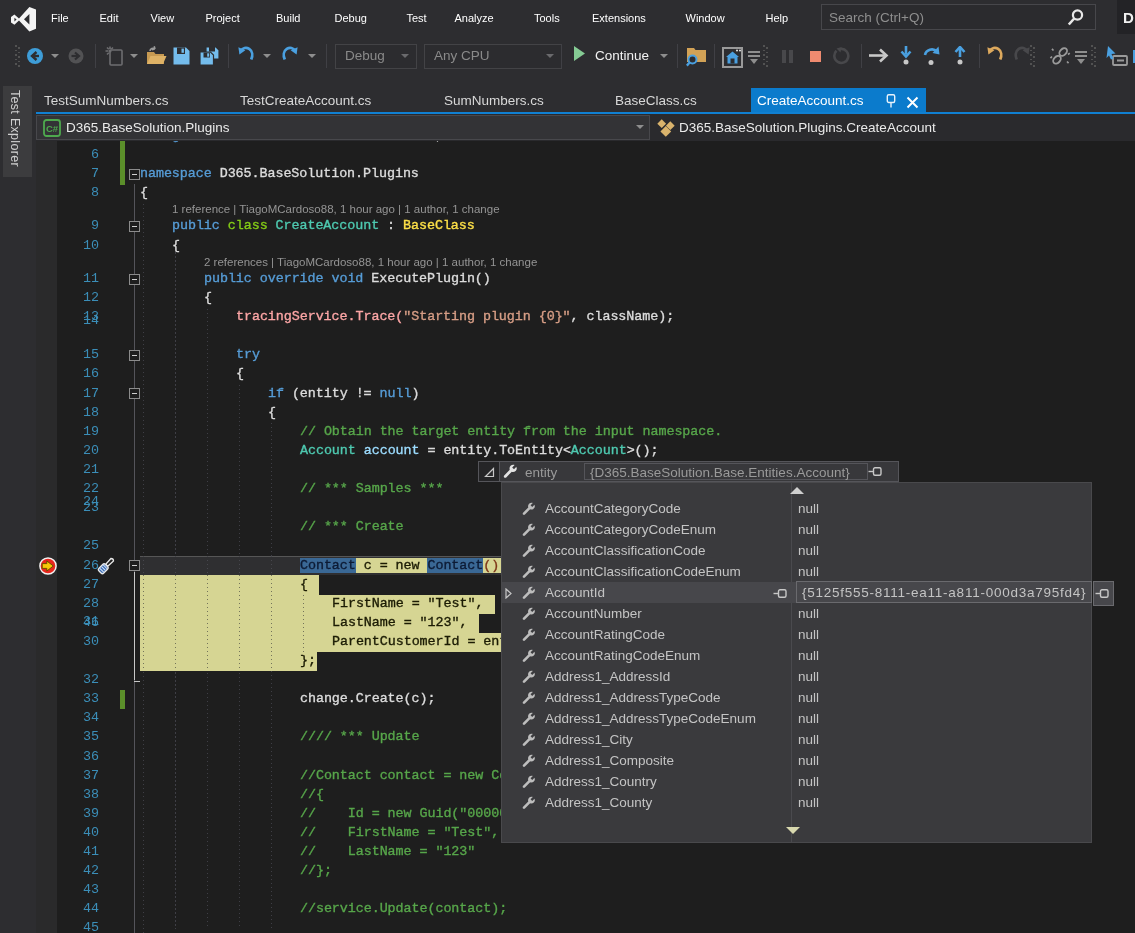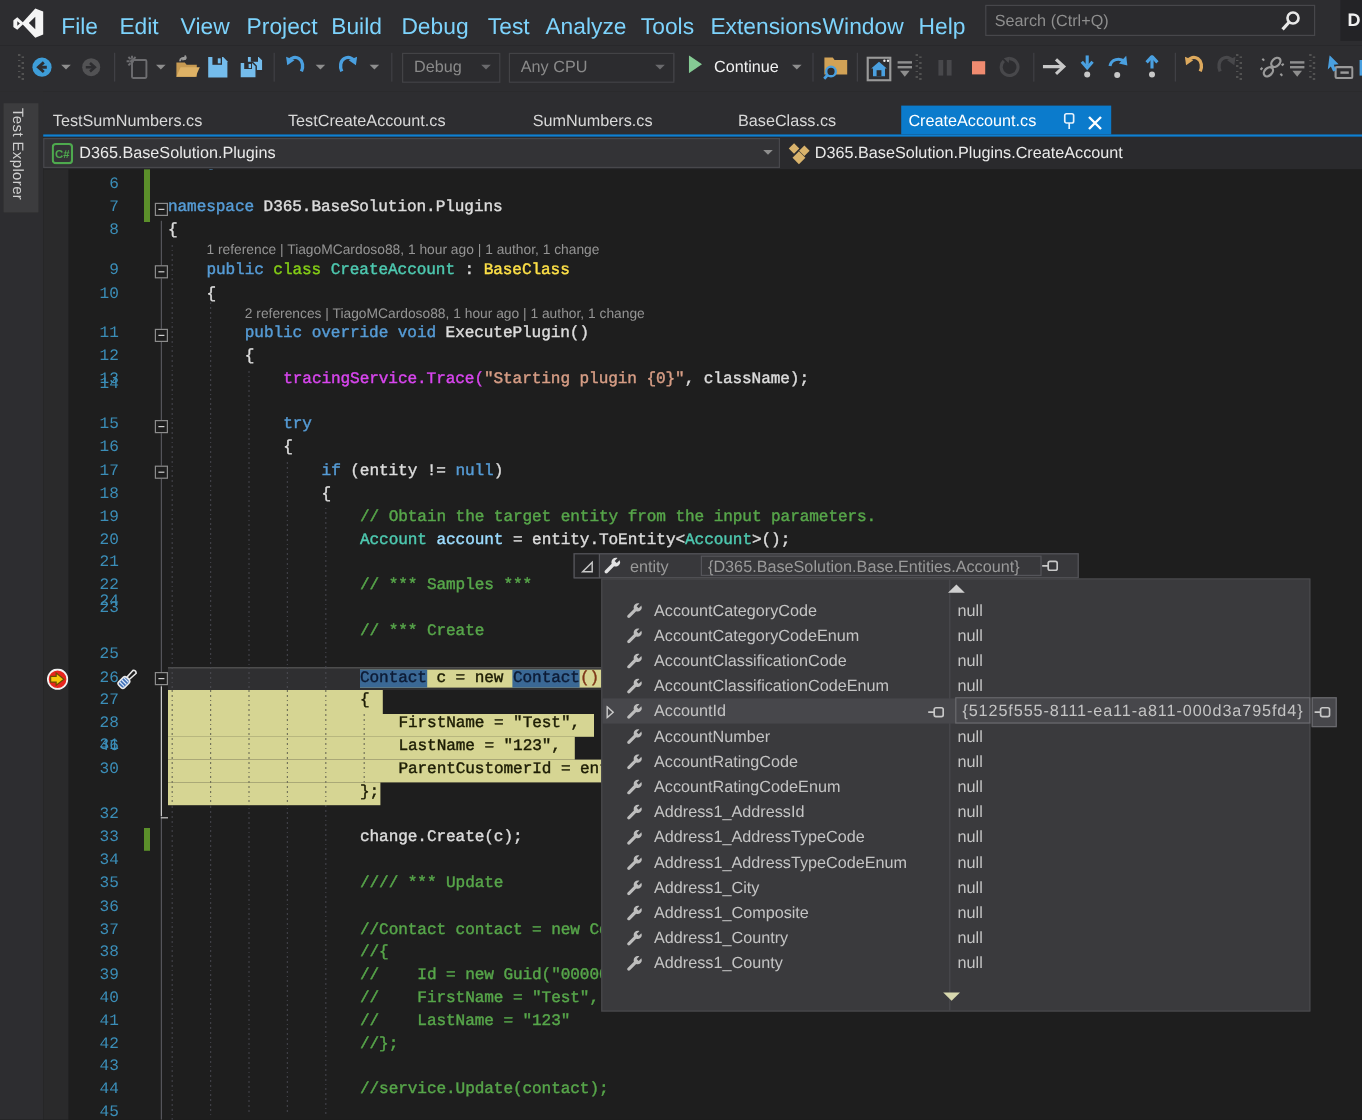--- a/index.html
+++ b/index.html
@@ -3,21 +3,21 @@
 *{margin:0;padding:0;box-sizing:border-box}
 html,body{width:1135px;height:933px;overflow:hidden;background:#1e1e1e;font-family:"Liberation Sans",sans-serif}
 .ab{position:absolute}
 .mono{font-family:"Liberation Mono",monospace;font-size:13.4px;white-space:pre;letter-spacing:-0.07px;-webkit-text-stroke:0.35px}
 .ln{font-family:"Liberation Mono",monospace;font-size:13.4px;color:#3B8EB8;text-align:right;width:40px}
 .cl{font-size:11.5px;color:#949494;white-space:pre}
 .guide{width:1px;background-image:repeating-linear-gradient(180deg,#3f3f46 0 1.5px,transparent 1.5px 4px)}
 .yguide{width:1px;background-image:repeating-linear-gradient(180deg,#74745a 0 1.5px,transparent 1.5px 4px)}
 .fold{width:11px;height:11px;border:1px solid #8c8c8c;background:#1e1e1e;z-index:12}
 .fold:before{content:"";position:absolute;left:2px;right:2px;top:4px;height:1px;background:#d0d0d0}
-.menuitem{font-size:19px;color:#7dd3fc}
+.menuitem{font-size:11px;color:#ffffff}
 .tabtxt{font-size:13.5px;color:#D8D8D8}
 .sep{width:1px;background:#404045}
 .caret{width:0;height:0;border-left:4px solid transparent;border-right:4px solid transparent;border-top:4px solid #8e8e8e}
 .dt{font-size:13.5px;color:#c4c4c4;white-space:pre}
 </style></head><body>
 <svg width="0" height="0" style="position:absolute">
     <defs>
 <g id="wrench">
         <path fill="#BDBDBD" d="M14.6,4.1c0-.4-.1-.9-.25-1.3L12,5.2 10.2,3.4l2.4-2.4c-.4-.15-.85-.25-1.3-.25-2.1,0-3.8,1.7-3.8,3.8 0,.45.1.85.25,1.25L2.2,11.4c-.55.55-.55,1.45 0,2 .55.55,1.45.55,2,0L9.75,7.85c.4.15.8.25,1.25.25 2.1,0 3.8-1.7 3.8-3.8Z"></path>
       </g>
@@ -289,26 +289,26 @@
 <div class="ab yguide" style="left:302.5px;top:594.5px;height:57.3px;z-index:6"></div>
 <div class="ab" style="left:133.5px;top:571.8px;width:1.5px;height:108.6px;background:#c8c8c8;z-index:12"></div>
 <div class="ab" style="left:133.5px;top:680.9px;width:6px;height:1.5px;background:#c8c8c8;z-index:12"></div>
 <div class="ab mono" style="left:140px;top:127.8px;z-index:7"><span style="color:#569CD6">using</span><span style="color:#DCDCDC"> D365.BaseSolution.Base.Entities;</span></div>
 <div class="ab mono" style="left:140px;top:165.9px;z-index:7"><span style="color:#569CD6">namespace</span><span style="color:#DCDCDC"> D365.BaseSolution.Plugins</span></div>
 <div class="ab mono" style="left:140px;top:185.0px;z-index:7"><span style="color:#DCDCDC">{</span></div>
 <div class="ab mono" style="left:172px;top:218.4px;z-index:7"><span style="color:#569CD6">public</span><span style="color:#DCDCDC"> </span><span style="color:#84cc16">class</span><span style="color:#DCDCDC"> </span><span style="color:#4EC9B0">CreateAccount</span><span style="color:#DCDCDC"> : </span><span style="color:#fde047">BaseClass</span></div>
 <div class="ab mono" style="left:172px;top:237.5px;z-index:7"><span style="color:#DCDCDC">{</span></div>
 <div class="ab mono" style="left:204px;top:270.9px;z-index:7"><span style="color:#569CD6">public</span><span style="color:#DCDCDC"> </span><span style="color:#569CD6">override</span><span style="color:#DCDCDC"> </span><span style="color:#569CD6">void</span><span style="color:#DCDCDC"> ExecutePlugin()</span></div>
 <div class="ab mono" style="left:204px;top:290.1px;z-index:7"><span style="color:#DCDCDC">{</span></div>
-<div class="ab mono" style="left:236px;top:309.1px;z-index:7"><span style="color:#d946ef">tracingService.Trace(</span><span style="color:#D69D85">"Starting plugin {0}"</span><span style="color:#DCDCDC">, className);</span></div>
+<div class="ab mono" style="left:236px;top:309.1px;z-index:7"><span style="color:#fca5a5">tracingService.Trace(</span><span style="color:#D69D85">"Starting plugin {0}"</span><span style="color:#DCDCDC">, className);</span></div>
 <div class="ab mono" style="left:236px;top:347.4px;z-index:7"><span style="color:#569CD6">try</span></div>
 <div class="ab mono" style="left:236px;top:366.4px;z-index:7"><span style="color:#DCDCDC">{</span></div>
 <div class="ab mono" style="left:268px;top:385.6px;z-index:7"><span style="color:#569CD6">if</span><span style="color:#DCDCDC"> (entity != </span><span style="color:#569CD6">null</span><span style="color:#DCDCDC">)</span></div>
 <div class="ab mono" style="left:268px;top:404.6px;z-index:7"><span style="color:#DCDCDC">{</span></div>
-<div class="ab mono" style="left:300px;top:423.8px;z-index:7"><span style="color:#57A64A">// Obtain the target entity from the input parameters.</span></div>
+<div class="ab mono" style="left:300px;top:423.8px;z-index:7"><span style="color:#57A64A">// Obtain the target entity from the input namespace.</span></div>
 <div class="ab mono" style="left:300px;top:442.9px;z-index:7"><span style="color:#4EC9B0">Account</span><span style="color:#DCDCDC"> </span><span style="color:#9CDCFE">account</span><span style="color:#DCDCDC"> = entity.ToEntity&lt;</span><span style="color:#4EC9B0">Account</span><span style="color:#DCDCDC">&gt;();</span></div>
 <div class="ab mono" style="left:300px;top:481.1px;z-index:7"><span style="color:#57A64A">// *** Samples ***</span></div>
 <div class="ab mono" style="left:300px;top:519.3px;z-index:7"><span style="color:#57A64A">// *** Create</span></div>
 <div class="ab mono" style="left:300px;top:691.2px;z-index:7"><span style="color:#DCDCDC">change.Create(c);</span></div>
 <div class="ab mono" style="left:300px;top:729.4px;z-index:7"><span style="color:#57A64A">//// *** Update</span></div>
 <div class="ab mono" style="left:300px;top:767.6px;z-index:7"><span style="color:#57A64A">//Contact contact = new Contact();</span></div>
 <div class="ab mono" style="left:300px;top:786.7px;z-index:7"><span style="color:#57A64A">//{</span></div>
 <div class="ab mono" style="left:300px;top:805.8px;z-index:7"><span style="color:#57A64A">//    Id = new Guid("00000000-0000-0000-0000-0000000000000"),</span></div>
 <div class="ab mono" style="left:300px;top:824.9px;z-index:7"><span style="color:#57A64A">//    FirstName = "Test",</span></div>
 <div class="ab mono" style="left:300px;top:844.0px;z-index:7"><span style="color:#57A64A">//    LastName = "123"</span></div>

